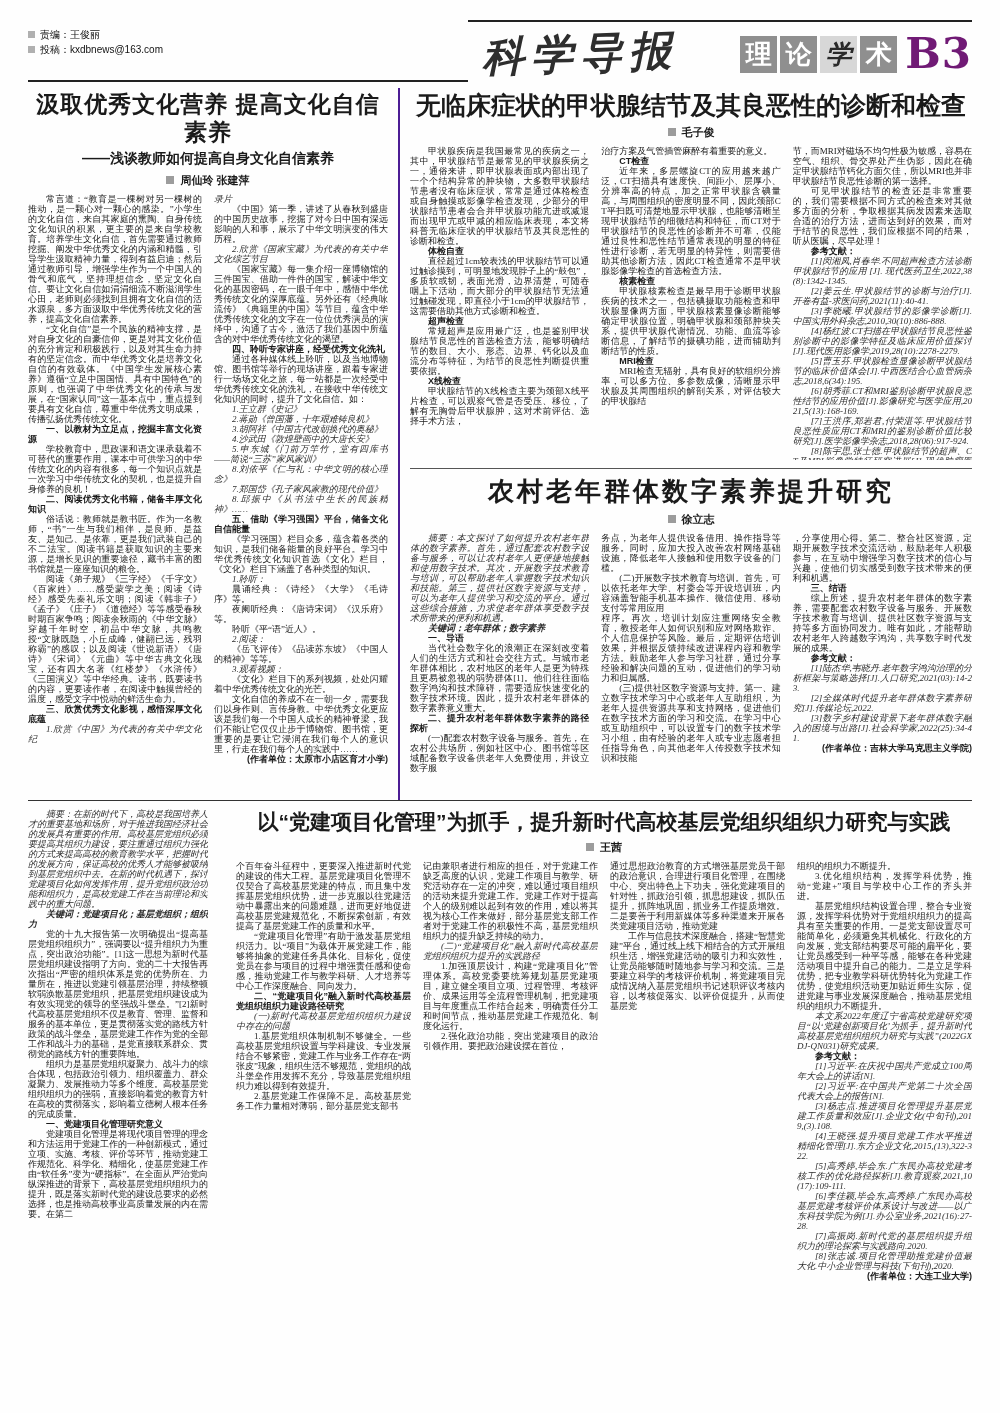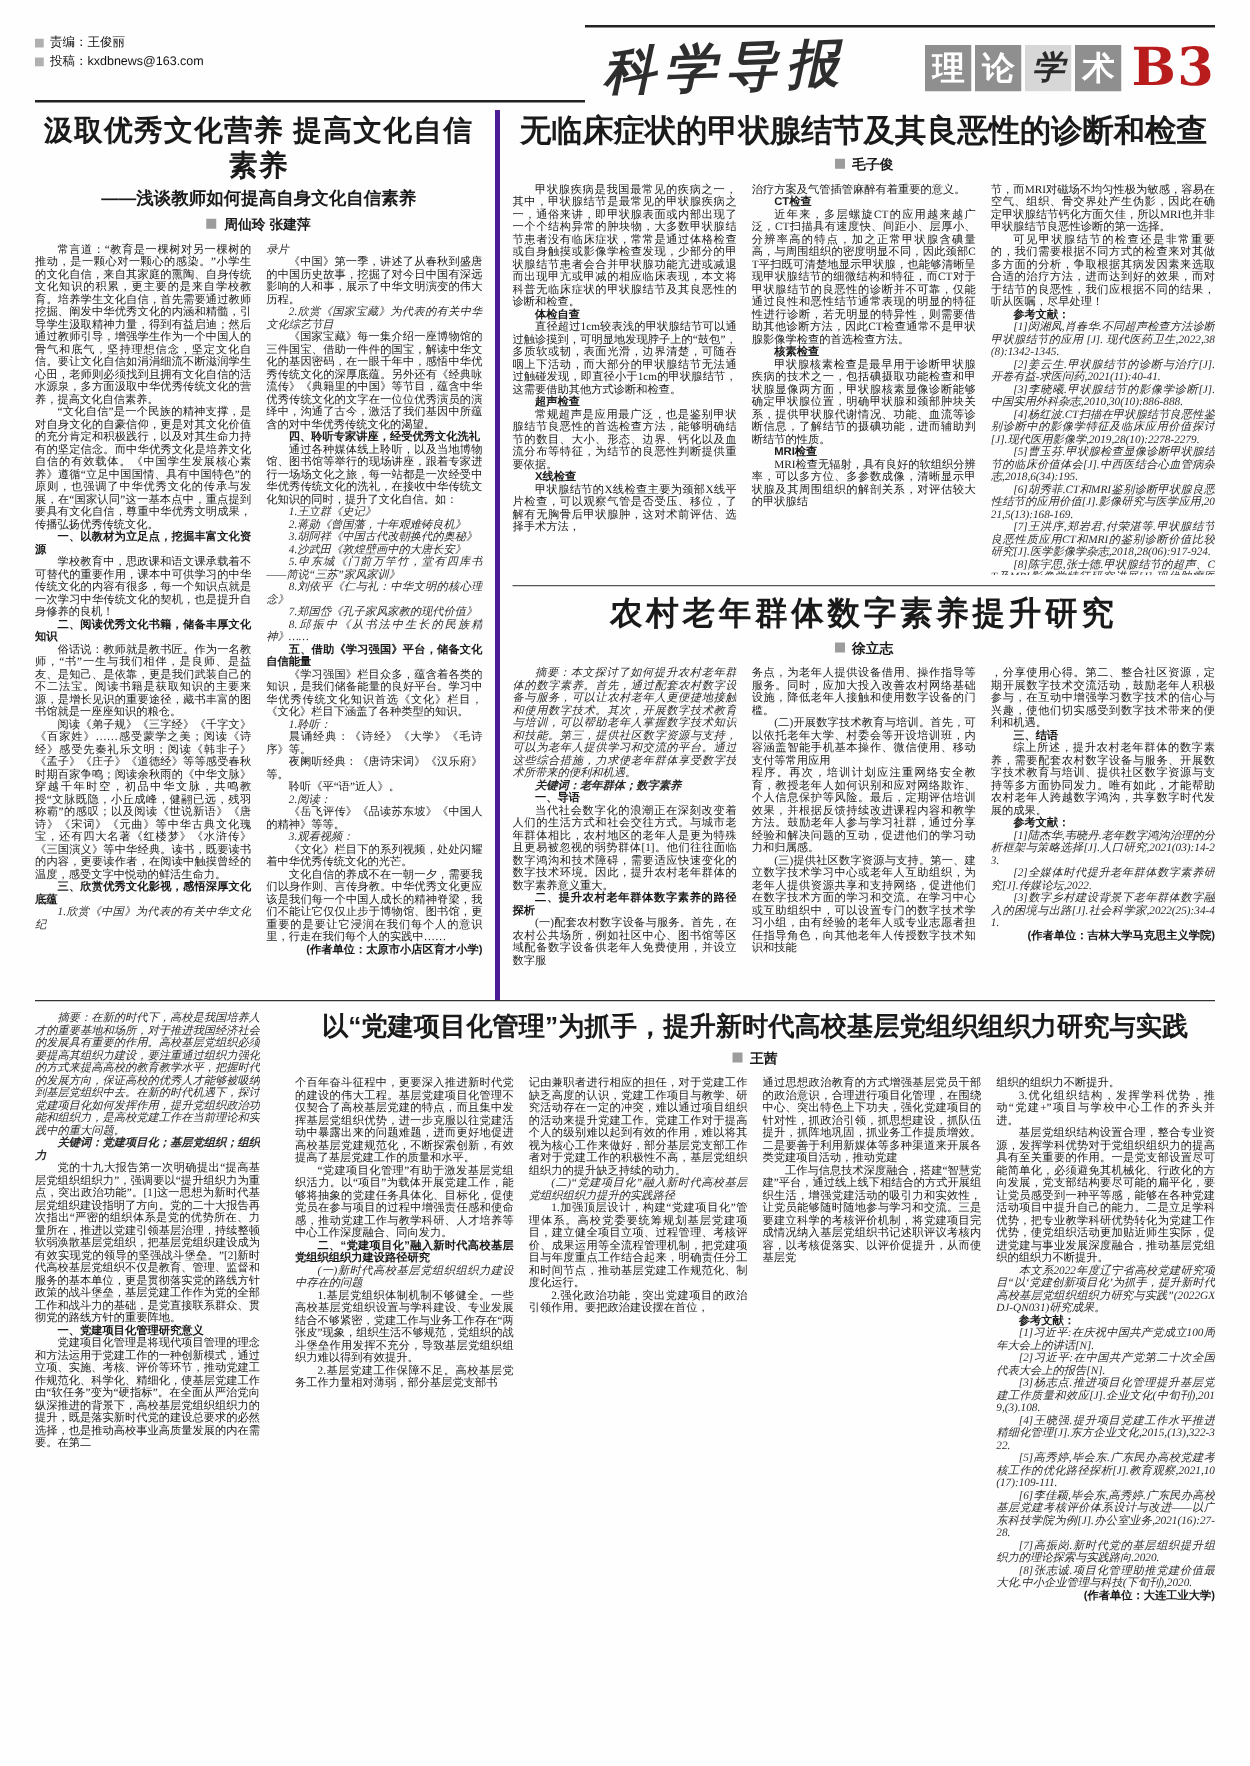--- a/index.html
+++ b/index.html
@@ -14,33 +14,33 @@
   .pub-info{width:440px;border-bottom:2px solid #222;padding:7px 0 6px;}
   .pub-line{display:flex;align-items:center;font:10px/15px "Liberation Sans","DejaVu Sans",sans-serif;color:#111;}
   .sqh{display:inline-block;width:7px;height:7px;background:#b0b0b0;margin-right:5px;flex:0 0 auto;}
   .hdr-right{flex:1;border-top:2px solid #222;display:flex;align-items:center;justify-content:space-between;padding:4px 0 0 14px;}
   .masthead{font-family:"DejaVu Serif","Liberation Serif",serif;font-weight:bold;font-style:italic;
     font-size:42px;letter-spacing:7px;color:#2e2e2e;transform:rotate(-2deg);white-space:nowrap;}
   .badge{display:flex;align-items:center;gap:3px;}
   .bx{width:37px;height:37px;background:#8f8f8f;color:#fff;text-align:center;
     font:bold 26px/37px "Liberation Sans","DejaVu Sans",sans-serif;}
   .bx.light{background:#d7d7d7;color:#2a2a2a;font-family:"DejaVu Serif",serif;font-style:italic;}
-  .pageno{font:bold 42px/40px "DejaVu Serif",serif;color:#b91c1c;margin-left:5px;letter-spacing:1px;}
+  .pageno{font:bold 42px/40px "DejaVu Serif",serif;color:#701a75;margin-left:5px;letter-spacing:1px;}
   
   .bp{margin:0;font-size:9px;line-height:10px;text-align:justify;word-break:break-all;}
   .indent{text-indent:18px;}
   .bh{font-family:"Liberation Sans","DejaVu Sans",sans-serif;font-weight:bold;}
   .bk{font-style:italic;color:#2c2c2c;}
   .kb{font-weight:bold;}
   .byline{text-align:right;font-weight:bold;font-family:"Liberation Sans","DejaVu Sans",sans-serif;font-style:normal;}
   .cols{display:flex;gap:12px;}
   .col{flex:1 1 0;min-width:0;overflow:hidden;}
   
   .top-band{display:flex;border-bottom:1px solid #333;height:712px;}
-  .art1{width:372px;flex:0 0 auto;border-right:4px solid #4c1d95;padding-right:10px;box-sizing:border-box;}
+  .art1{width:372px;flex:0 0 auto;border-right:2px solid #4c1d95;padding-right:10px;box-sizing:border-box;}
   .a1-title{font:bold 23px/28px "Liberation Sans","DejaVu Sans",sans-serif;text-align:center;letter-spacing:1px;margin:2px 0 0;}
   .a1-sub{font:600 14px/20px "Liberation Sans","DejaVu Sans",sans-serif;text-align:center;margin:2px 0 0;}
   .author-line{text-align:center;font:bold 11px/16px "Liberation Sans","DejaVu Sans",sans-serif;margin:4px 0 6px;}
   .sqa{display:inline-block;width:8px;height:8px;background:#9c9c9c;margin-right:6px;}
   .a1-body{height:612px;}
   .right-stack{flex:1;padding-left:10px;display:flex;flex-direction:column;min-width:0;}
   .art2{border-bottom:1px solid #555;padding-bottom:8px;}
   .a2-title{font:bold 25px/30px "Liberation Sans","DejaVu Sans",sans-serif;text-align:center;margin:2px 0 0;}
   .a2-body{height:314px;}
   .art3{flex:1;padding-top:4px;min-height:0;}
@@ -201,20 +201,21 @@
         </div>
       </section>
     </div>
   </div>
 
   <section class="art4">
     <div class="col a4-col1">
         <p class="bp bk indent">摘要：在新的时代下，高校是我国培养人才的重要基地和场所，对于推进我国经济社会的发展具有重要的作用。高校基层党组织必须要提高其组织力建设，要注重通过组织力强化的方式来提高高校的教育教学水平，把握时代的发展方向，保证高校的优秀人才能够被吸纳到基层党组织中去。在新的时代机遇下，探讨党建项目化如何发挥作用，提升党组织政治功能和组织力，是高校党建工作在当前理论和实践中的重大问题。</p>
         <p class="bp bk kb indent">关键词：党建项目化；基层党组织；组织力</p>
         <p class="bp indent">党的十九大报告第一次明确提出“提高基层党组织组织力”，强调要以“提升组织力为重点，突出政治功能”。[1]这一思想为新时代基层党组织建设指明了方向。党的二十大报告再次指出“严密的组织体系是党的优势所在、力量所在，推进以党建引领基层治理，持续整顿软弱涣散基层党组织，把基层党组织建设成为有效实现党的领导的坚强战斗堡垒。”[2]新时代高校基层党组织不仅是教育、管理、监督和服务的基本单位，更是贯彻落实党的路线方针政策的战斗堡垒，基层党建工作作为党的全部工作和战斗力的基础，是党直接联系群众、贯彻党的路线方针的重要阵地。</p>
+        <p class="bp indent">组织力是基层党组织凝聚力、战斗力的综合体现，包括政治引领力、组织覆盖力、群众凝聚力、发展推动力等多个维度。高校基层党组织组织力的强弱，直接影响着党的教育方针在高校的贯彻落实，影响着立德树人根本任务的完成质量。</p>
         <p class="bp bh indent">一、党建项目化管理研究意义</p>
         <p class="bp indent">党建项目化管理是将现代项目管理的理念和方法运用于党建工作的一种创新模式，通过立项、实施、考核、评价等环节，推动党建工作规范化、科学化、精细化，使基层党建工作由“软任务”变为“硬指标”。在全面从严治党向纵深推进的背景下，高校基层党组织组织力的提升，既是落实新时代党的建设总要求的必然选择，也是推动高校事业高质量发展的内在需要。在第二</p>
       </div>
     <div class="a4-right">
       <h1 class="a4-title">以“党建项目化管理”为抓手，提升新时代高校基层党组织组织力研究与实践</h1>
       <p class="author-line"><span class="sqa"></span><span>王茜</span></p>
       <div class="cols a4-cols">
         <div class="col">
             <p class="bp">个百年奋斗征程中，更要深入推进新时代党的建设的伟大工程。基层党建项目化管理不仅契合了高校基层党建的特点，而且集中发挥基层党组织优势，进一步克服以往党建活动中暴露出来的问题难题，进而更好地促进高校基层党建规范化，不断探索创新，有效提高了基层党建工作的质量和水平。</p>
             <p class="bp indent">“党建项目化管理”有助于激发基层党组织活力。以“项目”为载体开展党建工作，能够将抽象的党建任务具体化、目标化，促使党员在参与项目的过程中增强责任感和使命感，推动党建工作与教学科研、人才培养等中心工作深度融合、同向发力。</p>

